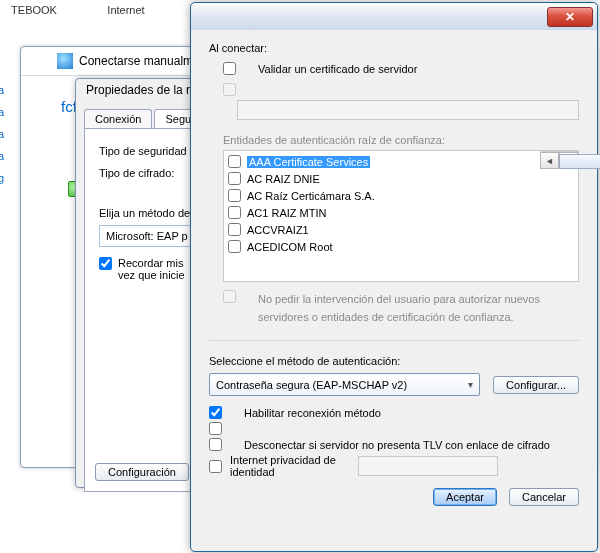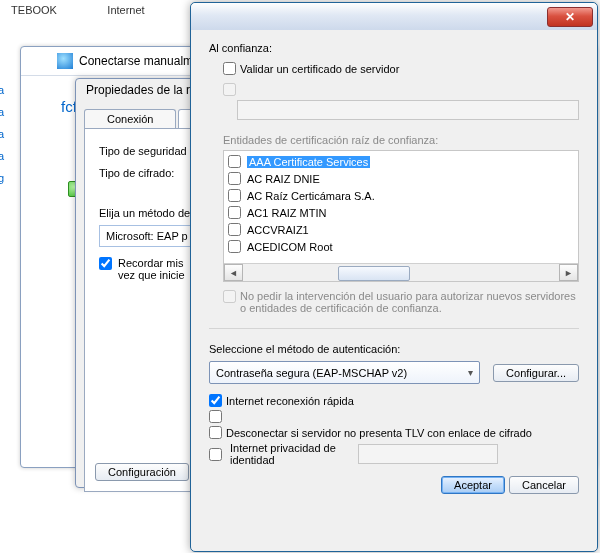--- a/index.html
+++ b/index.html
@@ -9,60 +9,60 @@
   
   .wizard{position:absolute;left:20px;top:46px;width:575px;height:420px;border:1px solid #8aa0c0;background:#fff;border-radius:4px;box-shadow:0 0 4px rgba(0,0,0,.2)}
   .wizard-hdr{height:28px;border-bottom:1px solid #d4dce8}
   .wizard-hdr .title{display:inline-flex;align-items:center;gap:6px;margin:6px 0 0 36px;font-size:12px}
   .wizard-hdr .globe{width:16px;height:16px;background:radial-gradient(circle at 40% 35%,#9fe0ff,#1f7fd6)}
   .wizard-body{padding:22px 30px 0 40px}
   
   .props{position:absolute;left:75px;top:78px;width:360px;height:408px;border:1px solid #7d93b6;background:#f0f0f0;border-radius:4px;box-shadow:0 0 6px rgba(0,0,0,.25)}
   .props-title{height:22px;padding:4px 0 0 10px;font-size:12px}
   .tabs{display:flex;margin:4px 0 0 8px}
-  .tab{border:1px solid #9aa9c0;border-bottom:none;padding:3px 22px;background:#f7f7f7;font-size:11px;border-radius:3px 3px 0 0;margin-right:2px}
+  .tab{border:1px solid #9aa9c0;border-bottom:none;padding:3px 10px;background:#f7f7f7;font-size:11px;border-radius:3px 3px 0 0;margin-right:2px}
   .tab.active{background:#fff}
   .tab-panel{border:1px solid #9aa9c0;background:#fff;margin:0 8px 8px;height:330px;padding:16px 14px;position:relative}
   .row{display:flex;align-items:center;margin-bottom:10px}
   .row label{width:110px}
   .group-lbl{margin:28px 0 6px}
   .methodbox{border:1px solid #a7c0e2;height:20px;display:flex;align-items:center;padding:0 6px;background:#fff}
   .chk{display:flex;align-items:flex-start;gap:6px;margin-top:10px}
   .chk input{margin-top:1px}
   .btn{border:1px solid #8a99ad;background:linear-gradient(#fdfdfd,#e7ecf3);border-radius:3px;padding:2px 12px;font-size:11px;cursor:pointer}
   .props .conf-btn{position:absolute;bottom:10px;left:10px}
   
   .eap{position:absolute;left:190px;top:2px;width:406px;height:548px;border:1px solid #206398;border-radius:5px;background:#f0f0f0;box-shadow:0 0 10px rgba(0,0,0,.35)}
   .eap-title{height:27px;background:linear-gradient(#fefefe,#e0e8f4 45%,#cdd9eb);border-radius:5px 5px 0 0;display:flex;align-items:center;padding:0 4px 0 10px;font-size:12px}
   .eap-title .spacer{flex:1}
   .close-btn{width:44px;height:18px;border:1px solid #8a2f2f;border-radius:3px;background:linear-gradient(#f29a8f,#d95140 45%,#c13321);color:#fff;display:flex;align-items:center;justify-content:center;font-weight:bold;font-size:12px;cursor:pointer}
   .eap-body{padding:12px 18px 8px}
   .sec-lbl{margin-bottom:8px}
   .indent{margin-left:14px}
-  .chkline{display:flex;align-items:center;gap:4px;margin:4px 0}
+  .chkline{display:flex;align-items:center;gap:22px;margin:4px 0}
   .txtbox{border:1px solid #c7c7c7;background:#fff;height:20px;width:100%;box-sizing:border-box;padding:0 4px}
   .txtbox[disabled]{background:#f4f4f4;color:#888}
   .dis{color:#8a8a8a}
-  .ca-box{border:1px solid #c7c7c7;background:#fff;height:130px;margin-top:4px;display:flex;flex-direction:column}
+  .ca-box{border:1px solid #c7c7c7;background:#fff;height:130px;margin-top:4px;display:flex;}
   .ca-list{flex:1;overflow:hidden;padding:2px 4px}
   .ca-item{display:flex;align-items:center;gap:6px;height:17px}
   .ca-item.sel span{background:#3399ff;color:#fff;padding:0 2px}
   .hscroll{height:17px;border-top:1px solid #d0d0d0;background:#f0f0f0;display:flex;align-items:center}
   .hscroll .arrow{width:17px;height:15px;border:1px solid #b5b5b5;background:linear-gradient(#fdfdfd,#e5e5e5);display:flex;align-items:center;justify-content:center;font-size:9px;color:#555}
   .hscroll .track{flex:1;position:relative;height:15px}
   .hscroll .thumb{position:absolute;left:30%;width:70px;height:13px;top:1px;border:1px solid #9aaac0;border-radius:2px;background:linear-gradient(#f6f9fe,#d9e4f3)}
   .hr{border:none;border-top:1px solid #d4d4d4;margin:14px 0}
   .auth-row{display:flex;gap:13px;align-items:center}
   .combo{flex:1;border:1px solid #7d93b6;background:linear-gradient(#fff,#eef3fb);height:21px;display:flex;align-items:center;padding:0 6px;border-radius:2px;position:relative}
   .combo::after{content:"▾";position:absolute;right:6px;color:#555;font-size:10px}
   .opts{margin-top:10px}
   .opts .chkline{margin:3px 0}
   .priv-row{display:flex;align-items:center;gap:8px}
   .priv-row .txtbox{width:140px}
-  .dlg-btns{display:flex;justify-content:flex-end;gap:4px;margin-top:10px}
+  .dlg-btns{display:flex;justify-content:flex-end;gap:12px;margin-top:10px}
   .btn.primary{border:1px solid #2f76c4;background:linear-gradient(#eaf3ff,#c9e0fb 45%,#a9cdf5);box-shadow:0 0 0 1px #74b1f3 inset}
   .side-links{position:absolute;left:-2px;top:84px;width:22px}
   .side-links div{color:#0066cc;height:22px}
   .green-dot{position:absolute;left:68px;top:181px;width:14px;height:14px;background:radial-gradient(circle at 40% 35%,#c4ffb3,#3fbf2e);border:1px solid #2e8f22;border-radius:2px}
   input[type=checkbox]{width:13px;height:13px;margin:0}
 </style>
 </head>
 <body>
 
 <div class="bg-desktop">
@@ -119,34 +119,34 @@
 </div>
 
 <div class="eap">
   <div class="eap-title">
     <span class="spacer"></span>
     <span class="close-btn">
       <span>✕</span>
     </span>
   </div>
   <div class="eap-body">
-    <div class="sec-lbl">Al confianza:</div>
+    <div class="sec-lbl">Al conectar:</div>
 
     <div class="indent">
       <div class="chkline">
         <input type="checkbox" style="">
         <span>Validar un certificado de servidor</span>
       </div>
 
       <div class="chkline dis" style="margin-top:8px">
         <input type="checkbox" disabled="" style="">
       </div>
       <div class="indent"><input class="txtbox" disabled="" style=""></div>
 
-      <div class="dis" style="margin-top:14px">Entidades de certificación raíz de confianza:</div>
+      <div class="dis" style="margin-top:14px">Entidades de autenticación raíz de confianza:</div>
       <div class="ca-box">
         <div class="ca-list">
           <div class="ca-item sel">
               <input type="checkbox" style="">
               <span>AAA Certificate Services</span>
             </div>
           <div class="ca-item">
               <input type="checkbox" style="">
               <span>AC RAIZ DNIE</span>
             </div>
@@ -171,38 +171,38 @@
           <div class="arrow">◄</div>
           <div class="track">
               <div class="thumb"></div>
             </div>
           <div class="arrow">►</div>
         </div>
       </div>
 
       <div class="chkline dis" style="margin-top:8px;align-items:flex-start">
         <input type="checkbox" disabled="" style="">
-        <span style="line-height:12px">No pedir la intervención del usuario para autorizar nuevos servidores o entidades de certificación de confianza.</span>
+        <span style="line-height:18px">No pedir la intervención del usuario para autorizar nuevos servidores o entidades de certificación de confianza.</span>
       </div>
     </div>
 
     <hr class="hr">
 
     <div>Seleccione el método de autenticación:</div>
     <div class="auth-row" style="margin-top:6px">
       <div class="combo">
           <span>Contraseña segura (EAP-MSCHAP v2)</span>
         </div>
       <button class="btn">Configurar...</button>
     </div>
 
     <div class="opts">
       <div class="chkline">
           <input type="checkbox" checked="" style="">
-          <span>Internet reconexión rápida</span>
+          <span>Habilitar reconexión método</span>
         </div>
       <div class="chkline">
           <input type="checkbox" style="">
         </div>
       <div class="chkline">
           <input type="checkbox" style="">
           <span>Desconectar si servidor no presenta TLV con enlace de cifrado</span>
         </div>
       <div class="chkline priv-row">
         <input type="checkbox" style="">

